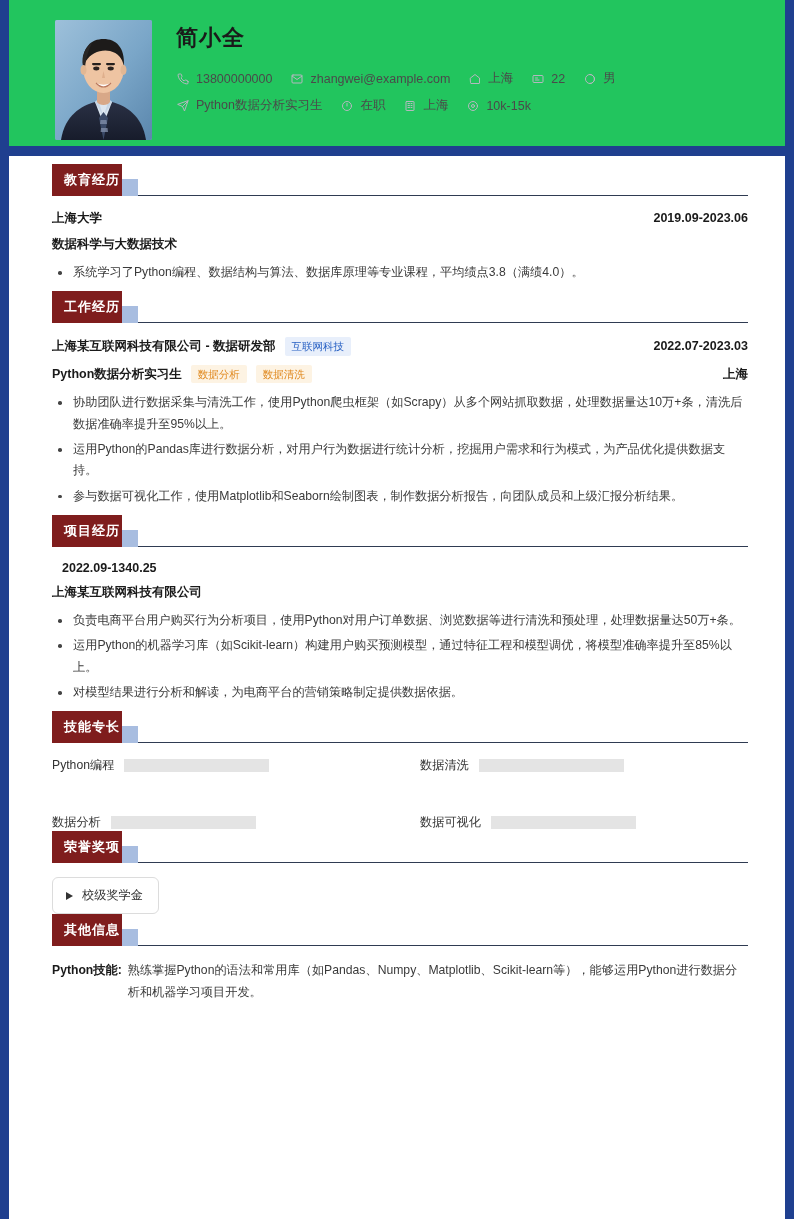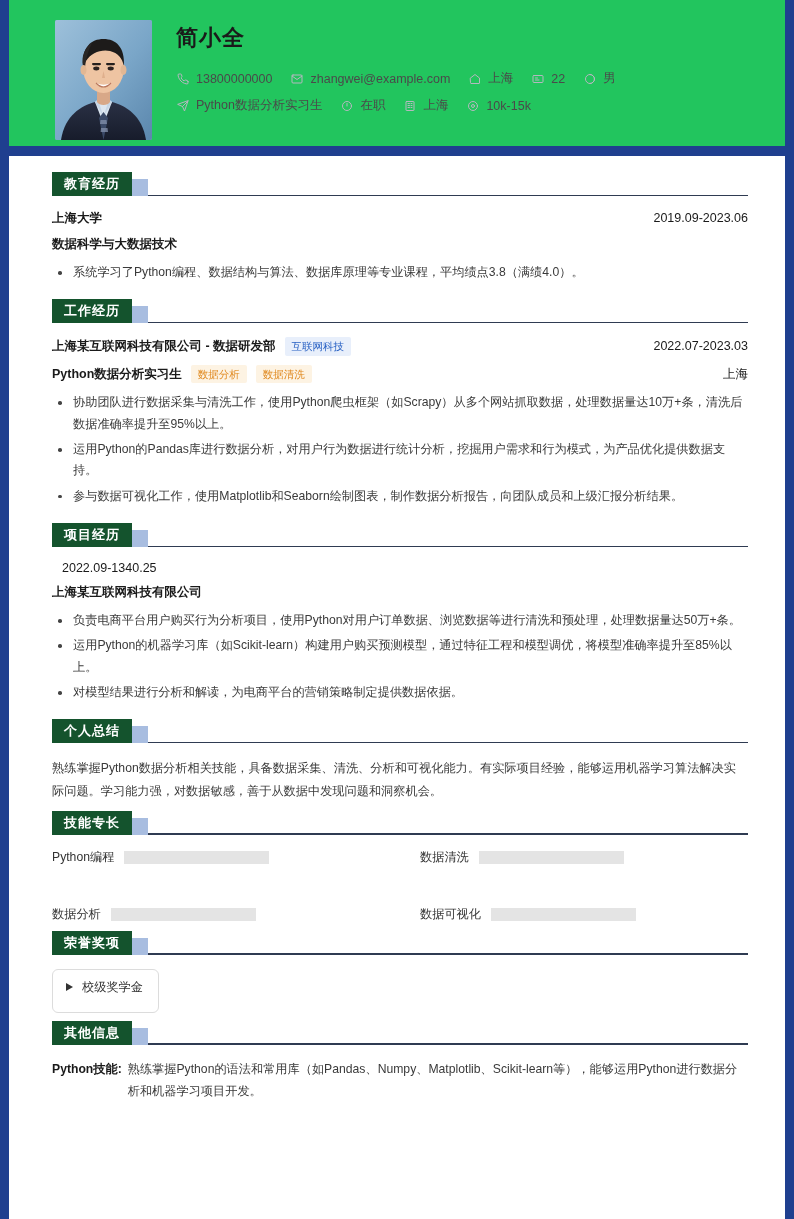--- a/index.html
+++ b/index.html
@@ -84,28 +84,28 @@
 
   .section { margin-bottom: 6px; }
   .sec-head {
     display: flex;
     align-items: flex-end;
     position: relative;
     height: 26px;
     margin-bottom: 14px;
   }
   .sec-chip {
-    background: #14532d;
+    background: #7f1d1d;
     color: #ffffff;
     font-size: 13px;
     font-weight: bold;
     letter-spacing: 1px;
-    padding: 4px 12px 5px 12px;
+    padding: 4px 2px 5px 12px;
     line-height: 1;
-    height: 24px;
+    height: 32px;
     display: flex;
     align-items: center;
     position: relative;
     z-index: 2;
   }
   .sec-tail {
     width: 16px;
     height: 17px;
     background: #a8bde0;
     position: relative;
@@ -127,21 +127,21 @@
     margin-bottom: 9px;
   }
   .entry-left { display: flex; align-items: center; flex-wrap: wrap; }
   .entry-title {
     font-size: 12.5px;
     font-weight: bold;
     color: #1a1a1a;
   }
   .entry-right {
     font-size: 12.5px;
-    font-weight: normal;
+    font-weight: bold;
     color: #1a1a1a;
     white-space: nowrap;
     padding-left: 10px;
   }
   .entry-sub {
     font-size: 12.5px;
     font-weight: bold;
     color: #1a1a1a;
     margin-bottom: 9px;
   }
@@ -228,21 +228,21 @@
     transform: skewX(-22deg);
   }
 
   
   .award-row { display: flex; flex-wrap: wrap; margin-bottom: 4px; }
   .award-chip {
     display: inline-flex;
     align-items: center;
     border: 1px solid #dcdcdc;
     border-radius: 6px;
-    padding: 9px 15px 16px 13px;
+    padding: 9px 15px 9px 13px;
     font-size: 12.2px;
     color: #333333;
     background: #ffffff;
     margin-right: 10px;
   }
   .award-chip .tri {
     width: 0; height: 0;
     border-left: 7px solid #333333;
     border-top: 4.5px solid transparent;
     border-bottom: 4.5px solid transparent;
@@ -487,28 +487,20 @@
         </div>
         <div class="entry-sub">上海某互联网科技有限公司</div>
         <ul class="bullets">
           <li>负责电商平台用户购买行为分析项目，使用Python对用户订单数据、浏览数据等进行清洗和预处理，处理数据量达50万+条。</li>
           <li>运用Python的机器学习库（如Scikit-learn）构建用户购买预测模型，通过特征工程和模型调优，将模型准确率提升至85%以上。</li>
           <li>对模型结果进行分析和解读，为电商平台的营销策略制定提供数据依据。</li>
         </ul>
       </div>
     </div>
 
-    <div class="section">
-      <div class="sec-head">
-        <div class="sec-chip">个人总结</div>
-        <div class="sec-tail"></div>
-        <div class="sec-line"></div>
-      </div>
-      <div class="para">熟练掌握Python数据分析相关技能，具备数据采集、清洗、分析和可视化能力。有实际项目经验，能够运用机器学习算法解决实际问题。学习能力强，对数据敏感，善于从数据中发现问题和洞察机会。</div>
-    </div>
 
     <div class="section">
       <div class="sec-head">
         <div class="sec-chip">技能专长</div>
         <div class="sec-tail"></div>
         <div class="sec-line"></div>
       </div>
 
       <div class="skills-grid">
         <div class="skill">

